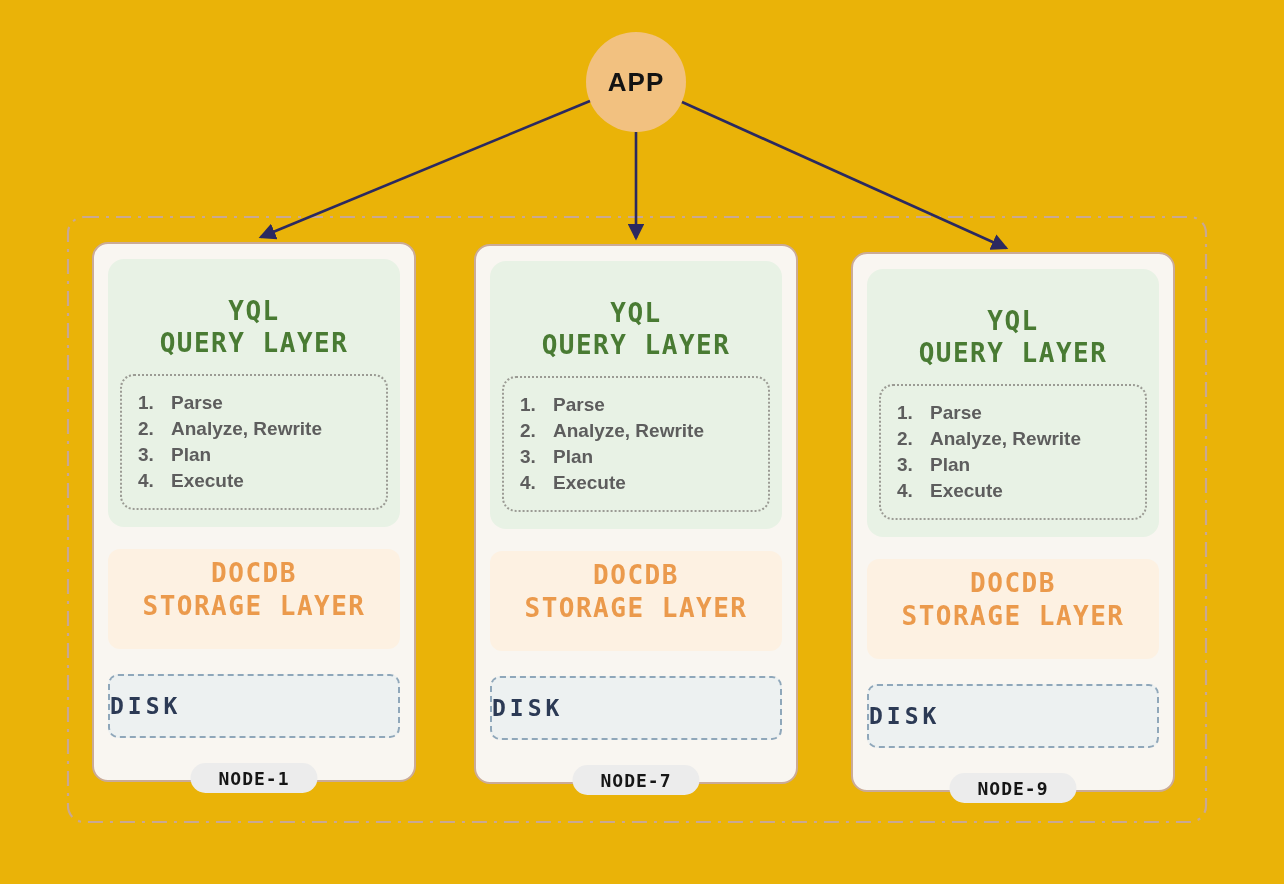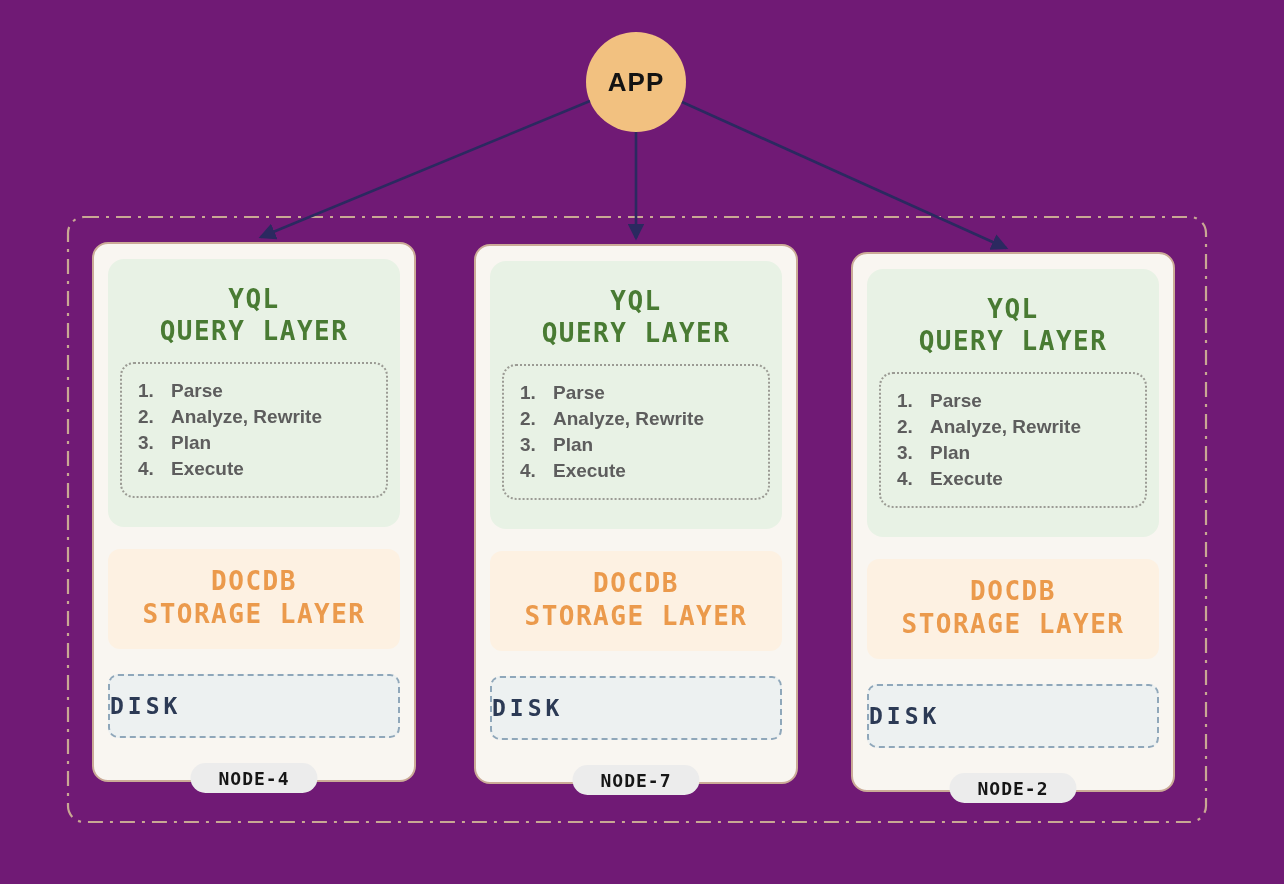--- a/index.html
+++ b/index.html
@@ -16,21 +16,21 @@
     --storage-bg:#fdf1e2;
     --storage-text:#eb9a4c;
     --disk-bg:#edf1f1;
     --disk-border:#8fa7ba;
     --disk-text:#2c3a55;
     --badge-bg:#ececec;
     --badge-text:#161616;
   }
   html,body{margin:0;padding:0;background:#ffffff;}
   .stage{
-    position:relative;width:1284px;height:884px;background:#701a75;
+    position:relative;width:1284px;height:884px;background:#eab308;
     font-family:"Liberation Sans",sans-serif;overflow:hidden;
   }
   .overlay{position:absolute;left:0;top:0;width:1284px;height:884px;pointer-events:none;}
 
   .app-circle{
     position:absolute;left:586px;top:32px;width:100px;height:100px;border-radius:50%;
     background:var(--app-fill);display:flex;align-items:center;justify-content:center;
   }
   .app-circle span{
     font-weight:bold;font-size:26px;letter-spacing:1px;color:var(--app-text);
@@ -43,38 +43,38 @@
     padding:15px 14px;
   }
   .card.n1{left:92px;top:242px;}
   .card.n2{left:474px;top:244px;}
   .card.n3{left:851px;top:252px;}
 
   .mono{font-family:"DejaVu Sans Mono",monospace;font-weight:bold;}
 
   .yql{
     height:268px;box-sizing:border-box;background:var(--query-bg);border-radius:16px;
-    padding:24px 11px 0;
+    padding:36px 11px 0;
   }
   .box-title{
     text-align:center;font-size:26px;line-height:32px;letter-spacing:1.5px;
     color:var(--query-text);
   }
   .box-title span{display:block;}
 
   .steps{
     margin:15px 1px 0;border:2px dotted var(--steps-border);border-radius:14px;
     padding:14px 6px 14px 16px;box-sizing:border-box;
   }
   .step{display:flex;font-weight:bold;font-size:19px;line-height:26px;color:var(--steps-text);}
   .step .num{width:33px;flex:none;}
 
   .docdb{
     margin-top:22px;height:100px;box-sizing:border-box;background:var(--storage-bg);
-    border-radius:12px;text-align:center;padding-top:16px;
+    border-radius:12px;text-align:center;padding-top:8px;
     font-size:26px;line-height:33px;letter-spacing:1.5px;color:var(--storage-text);
   }
   .docdb span{display:block;}
 
   .disk{
     margin-top:25px;height:64px;box-sizing:border-box;background:var(--disk-bg);
     border:2px dashed var(--disk-border);border-radius:10px;
     display:flex;align-items:center;
     font-size:23px;letter-spacing:4px;color:var(--disk-text);
   }
@@ -121,21 +121,21 @@
       </div>
     </div>
     <div class="docdb mono">
       <span>DOCDB</span>
       <span>STORAGE LAYER</span>
     </div>
     <div class="disk mono">
       <span>DISK</span>
     </div>
     <div class="pill mono">
-      <span>NODE-4</span>
+      <span>NODE-1</span>
     </div>
   </div>
 
   <div class="card n2">
     <div class="yql">
       <div class="box-title mono">
         <span>YQL</span>
         <span>QUERY LAYER</span>
       </div>
       <div class="steps">
@@ -195,21 +195,21 @@
       </div>
     </div>
     <div class="docdb mono">
       <span>DOCDB</span>
       <span>STORAGE LAYER</span>
     </div>
     <div class="disk mono">
       <span>DISK</span>
     </div>
     <div class="pill mono">
-      <span>NODE-2</span>
+      <span>NODE-9</span>
     </div>
   </div>
 
   <svg class="overlay" viewBox="0 0 1284 884">
     <defs>
       <marker id="arrowhead" viewBox="0 0 10 10" refX="8.5" refY="5" markerWidth="6.5" markerHeight="6.5" orient="auto-start-reverse">
         <path d="M0,0 L10,5 L0,10 z" fill="#2b2960"></path>
       </marker>
     </defs>
     <rect x="68" y="217" width="1138" height="605" rx="16" fill="none" stroke="var(--cluster-border)" stroke-width="2.2" stroke-dasharray="15 7 3 7"></rect>

